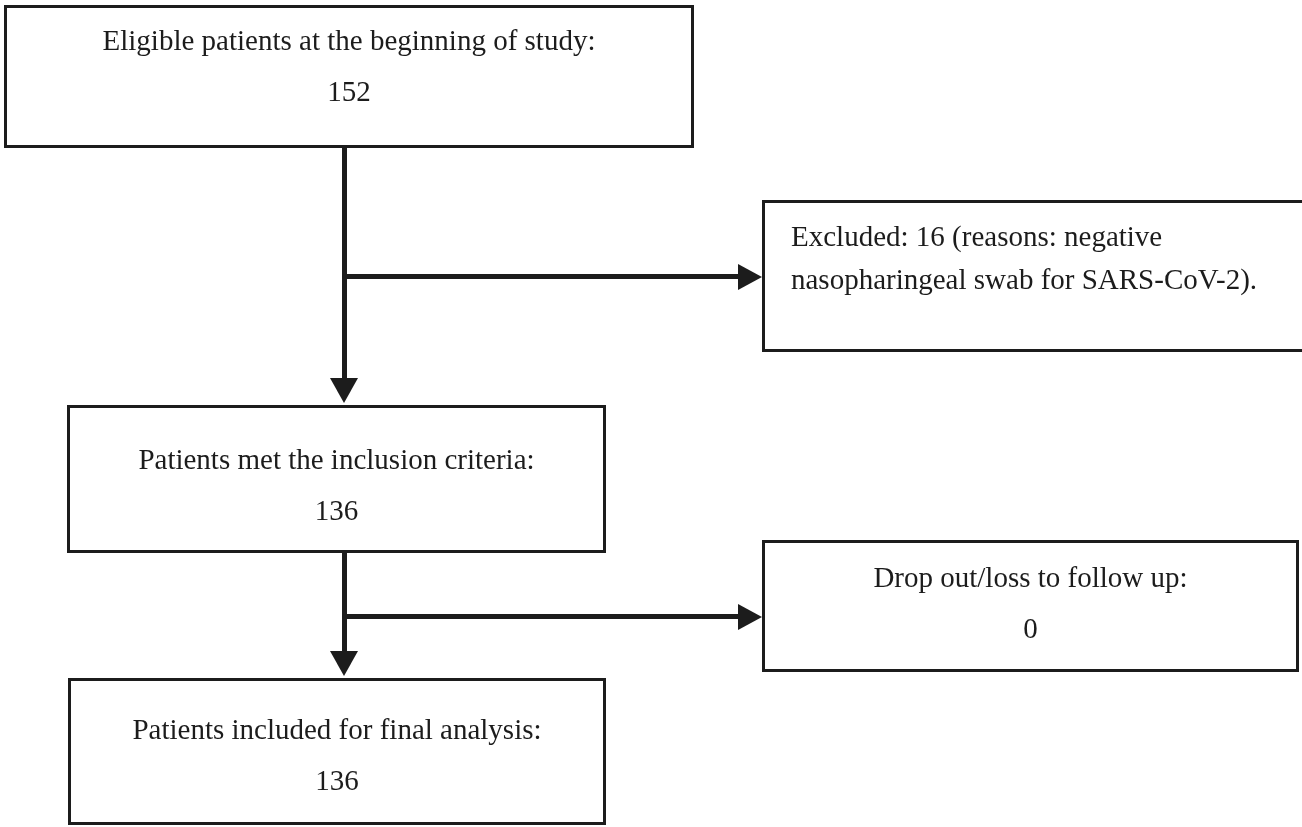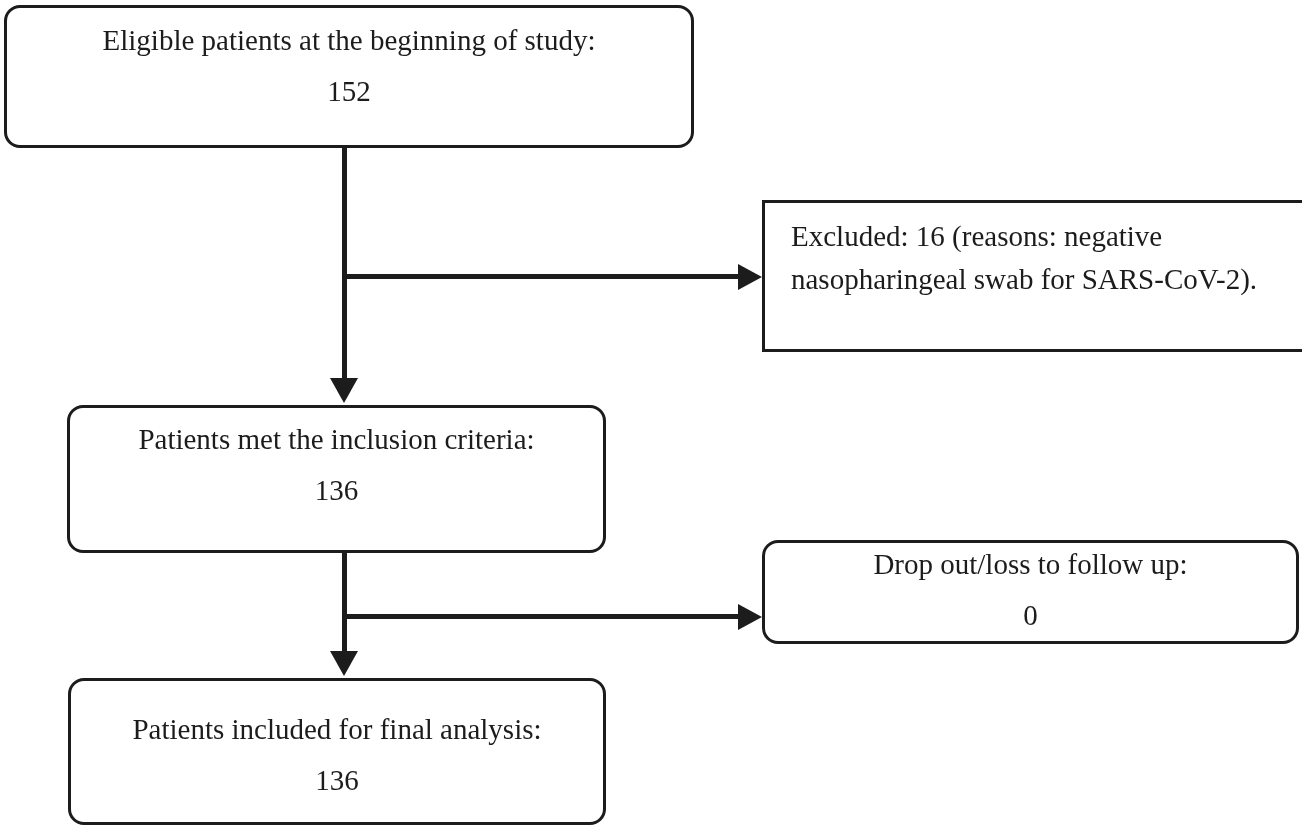--- a/index.html
+++ b/index.html
@@ -22,31 +22,30 @@
     border: 3px solid #1c1c1c;
     background: #ffffff;
     font-size: 29px;
     line-height: 43px;
   }
   .fbox.centered {
     display: flex;
     flex-direction: column;
     align-items: center;
     text-align: center;
-    border-radius: 16px;
   }
   .fbox .label { white-space: nowrap; }
   .fbox.lefttext {
     text-align: left;
   }
   
   #box-eligible   { left: 4px;   top: 5px;   width: 690px; height: 143px; padding-top: 11px; }
   #box-excluded   { left: 762px; top: 200px; width: 579px; height: 152px; padding: 12px 36px 0 26px; }
-  #box-inclusion  { left: 67px;  top: 405px; width: 539px; height: 148px; padding-top: 10px; }
-  #box-dropout    { left: 762px; top: 540px; width: 537px; height: 104px; }
+  #box-inclusion  { left: 67px;  top: 405px; width: 539px; height: 148px; padding-top: 30px; }
+  #box-dropout    { left: 762px; top: 540px; width: 537px; height: 132px; padding-top: 13px; }
   #box-final      { left: 68px;  top: 678px; width: 538px; height: 147px; padding-top: 27px; }
   .count { margin-top: 8px; }
 
   
   .line {
     position: absolute;
     background: #1c1c1c;
   }
   #vline-1 { left: 342px; top: 148px; width: 5px;   height: 230px; }
   #hline-1 { left: 344px; top: 274px; width: 395px; height: 5px;   }

